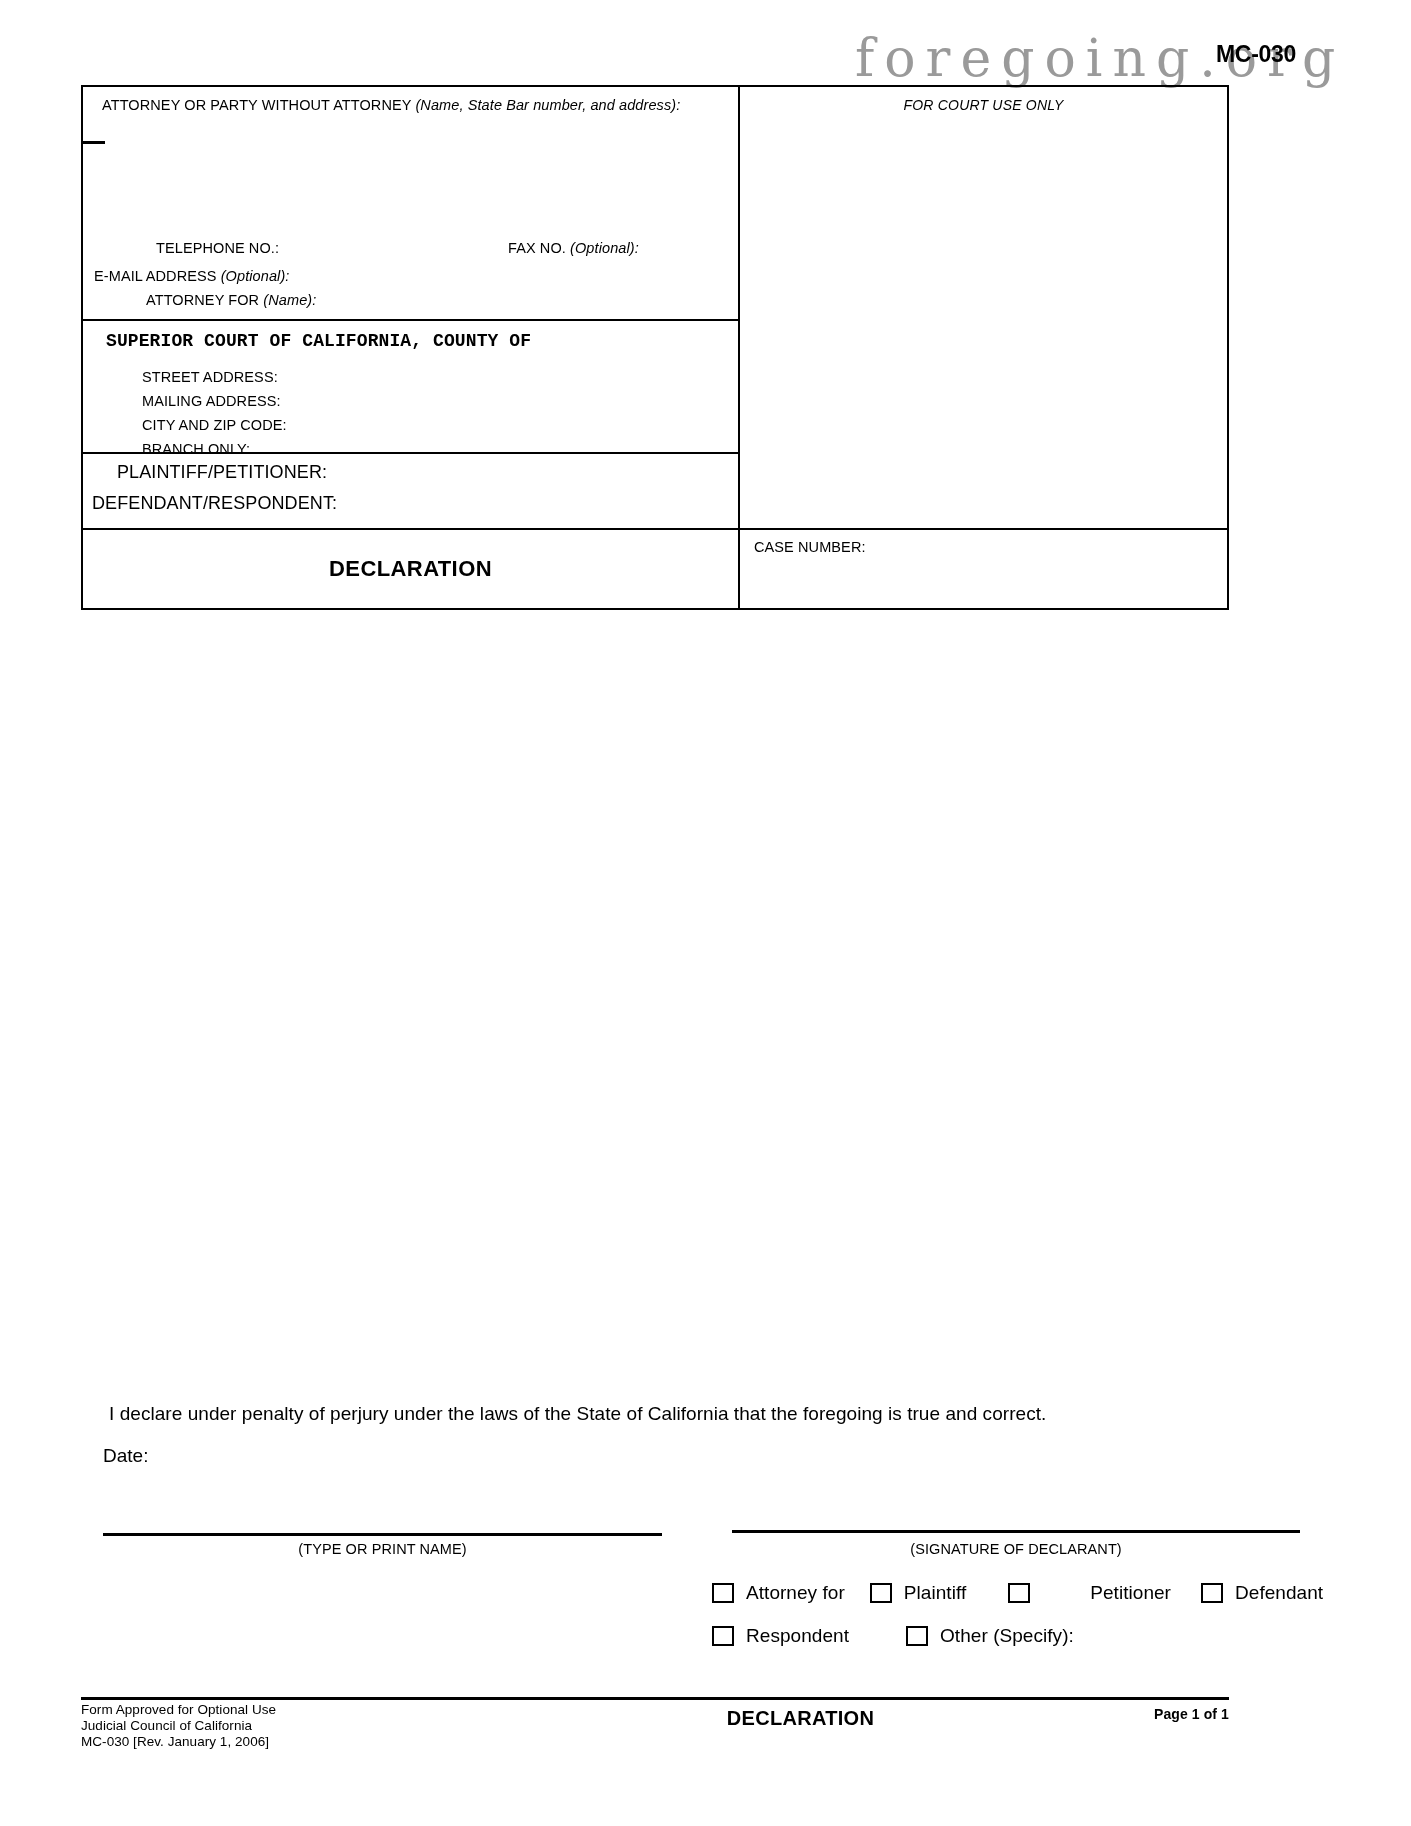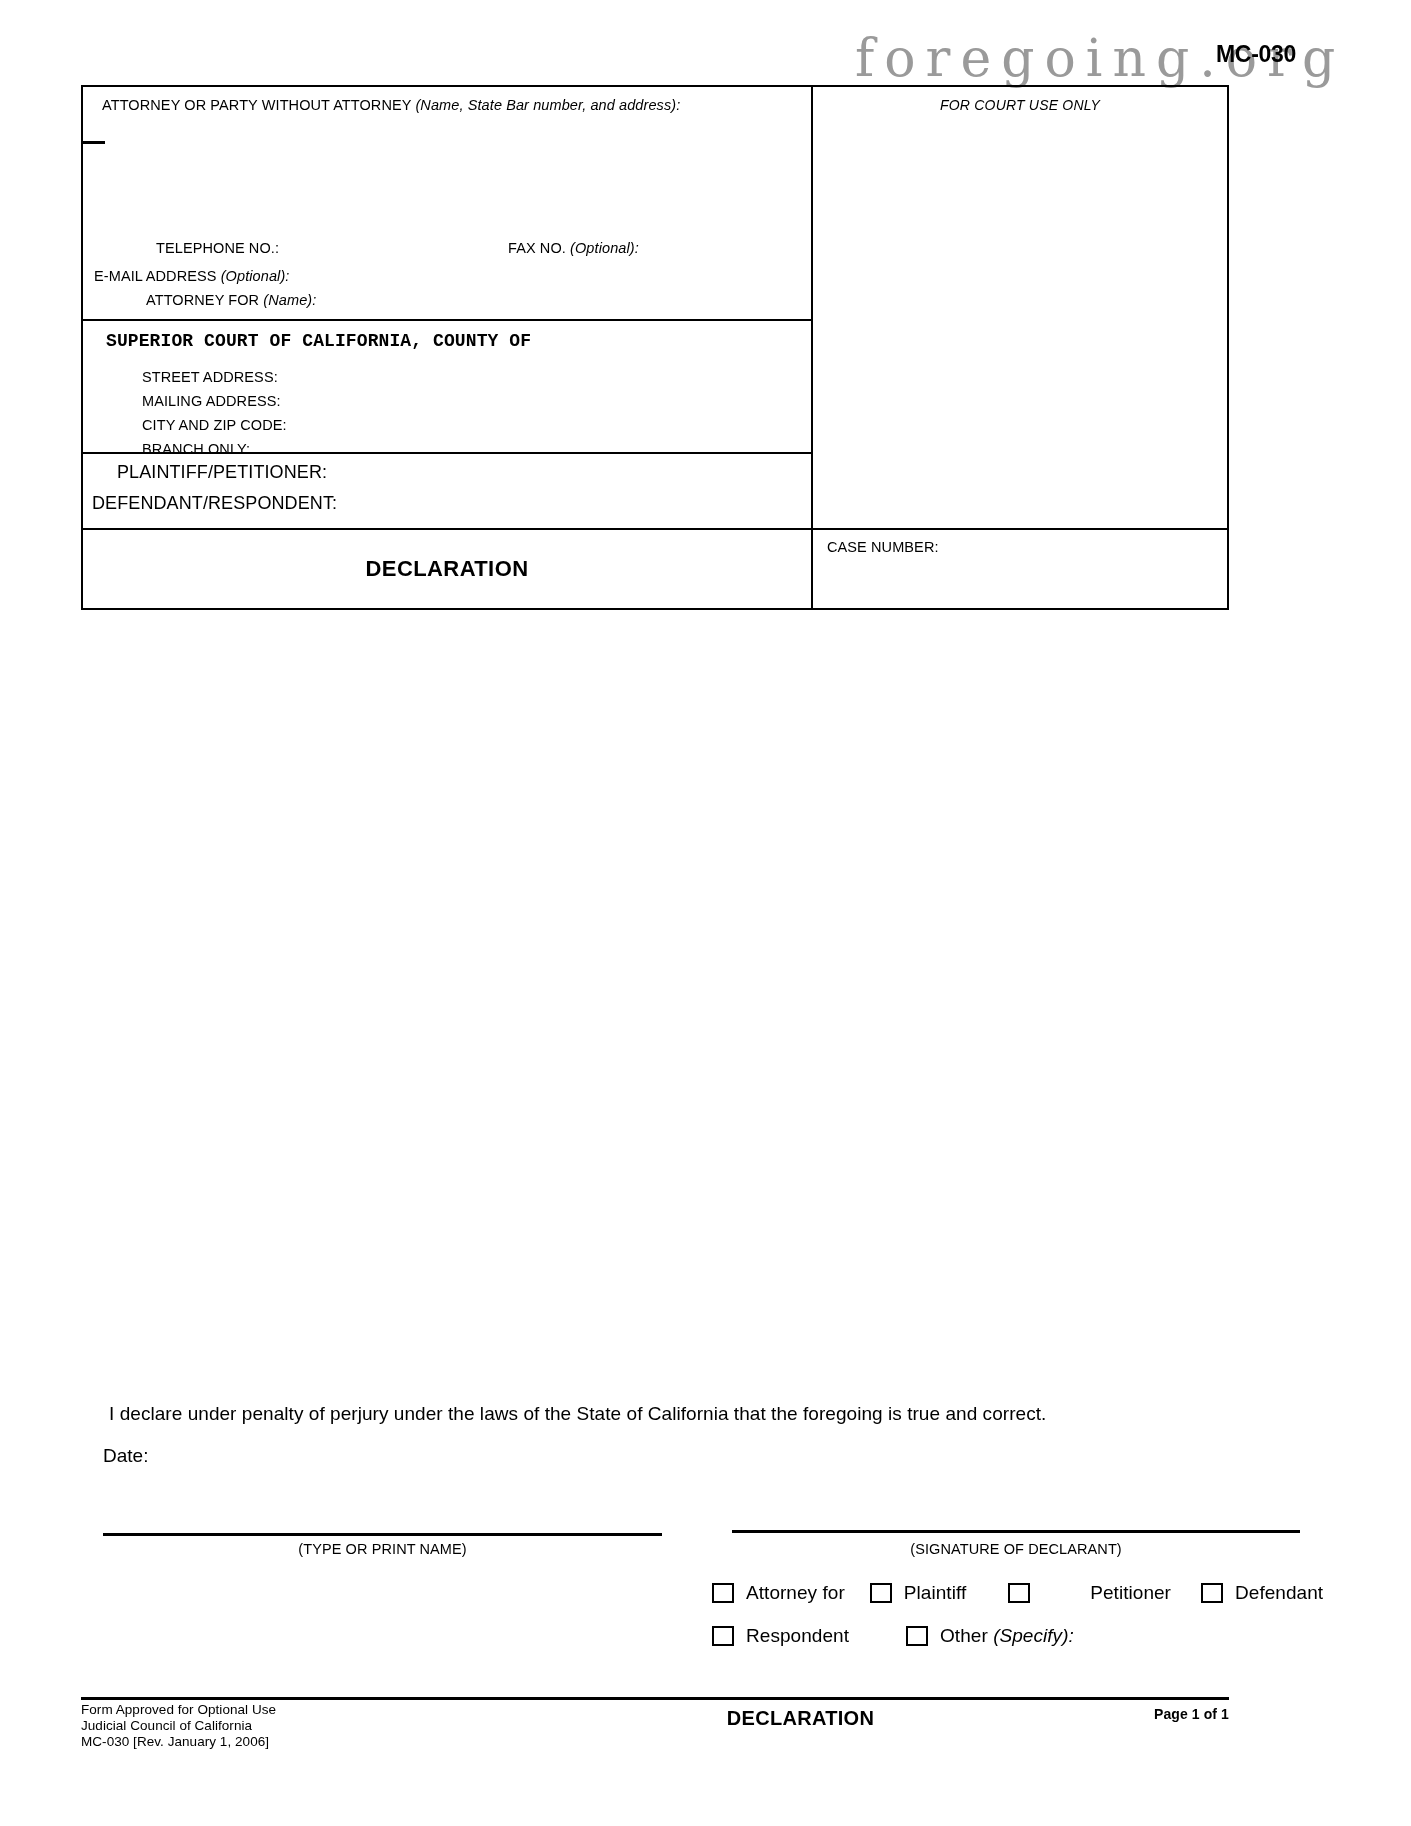--- a/index.html
+++ b/index.html
@@ -47,21 +47,21 @@
   .caption {
     position: absolute;
     left: 81px;
     top: 85px;
     width: 1148px;
     border: 2.5px solid #000;
     box-sizing: border-box;
   }
   .cap-row { display: flex; }
   .cap-left {
-    width: 730px;
+    width: 657px;
     box-sizing: border-box;
     border-right: 2.5px solid #000;
     position: relative;
   }
   .cap-right {
     flex: 1;
     box-sizing: border-box;
     position: relative;
   }
   .seg-border-bottom { border-bottom: 2.5px solid #000; }
@@ -206,21 +206,21 @@
     border: 2.5px solid #000;
     box-sizing: border-box;
     display: inline-block;
     flex: none;
   }
   .cb-label {
     font-size: 19px;
     margin-left: 12px;
     letter-spacing: 0.05px;
   }
-  .cb-label .spec { font-style: italic; }
+  .cb-label .spec { }
   .gap-a { margin-left: 25px; }
   .gap-b { margin-left: 42px; gap: 48px; }
   .gap-c { margin-left: 30px; text-align: center; }
   .gap-d { margin-left: 24px; }
 
   
   .r2-first { width: 170px; }
 
   
   .footer-rule {

